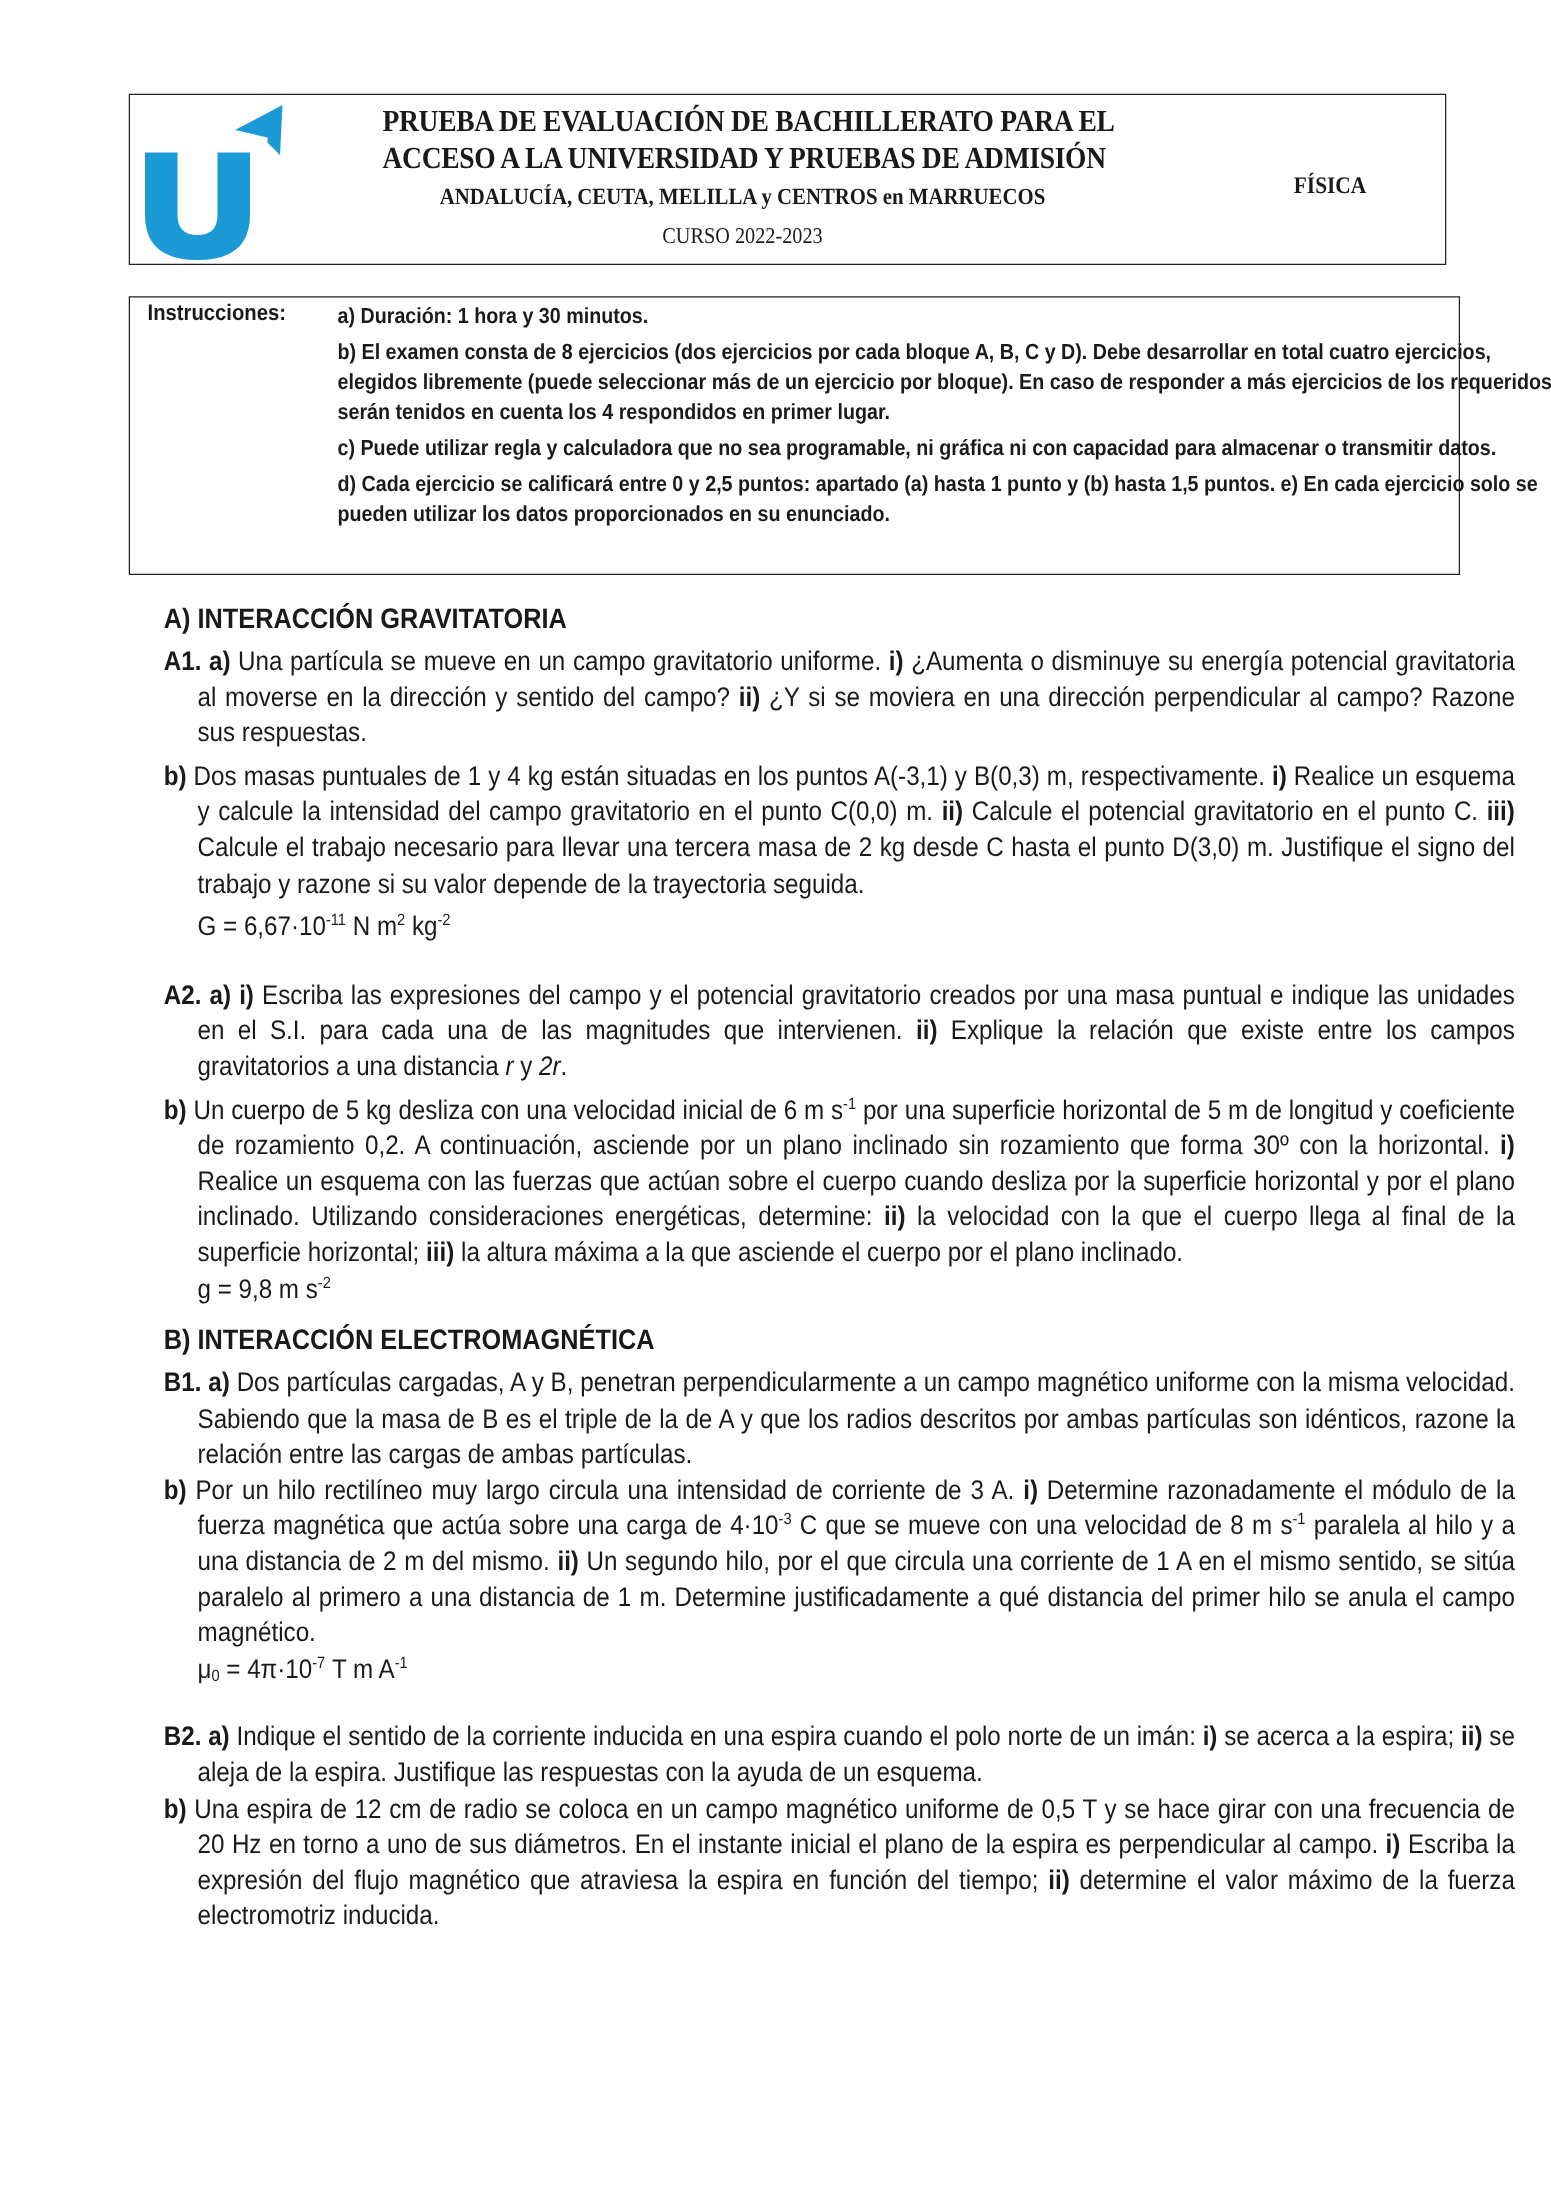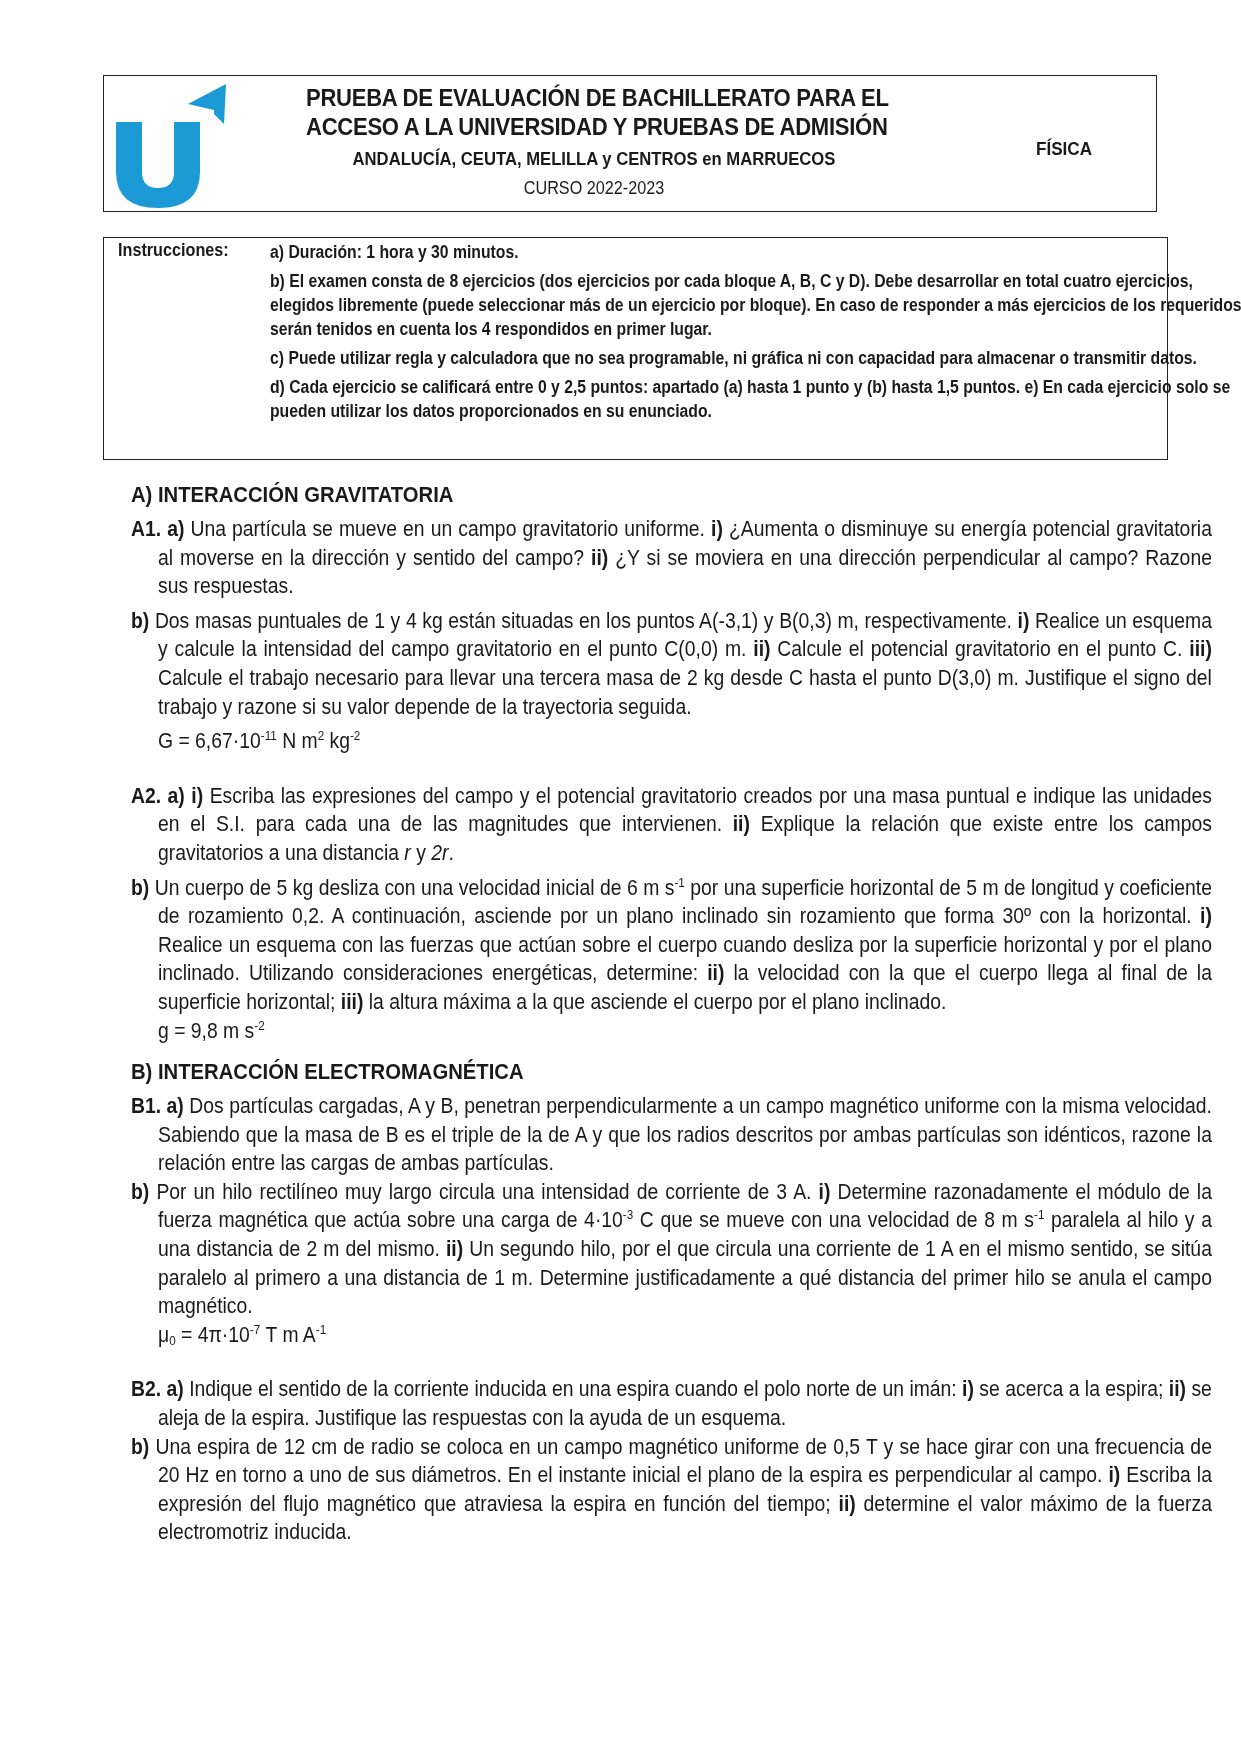--- a/index.html
+++ b/index.html
@@ -1,21 +1,21 @@
 <!DOCTYPE html>
 <html><head>
 <meta charset="utf-8">
 <style>
   html, body { margin: 0; padding: 0; background: #ffffff; }
   body { width: 1241px; height: 1754px; position: relative; overflow: hidden;
          font-family: "Liberation Sans", sans-serif; color: #1a1a1a; }
 
   
   .header-box { position: absolute; left: 103px; top: 75px; width: 1054px; height: 137px;
-                border: 1.5px solid #222; box-sizing: border-box; }
+                border: 1.5px solid #222; box-sizing: border-box; font-family: Liberation Serif, serif; }
   .logo { position: absolute; left: 8px; top: 4px; width: 120px; height: 128px; }
   .h-title { position: absolute; left: 170px; width: 640px; text-align: center;
              font-weight: bold; font-size: 24.5px; letter-spacing: -0.3px;
              transform: scaleX(0.9); transform-origin: center; white-space: nowrap; }
   .h-title.l1 { top: 8px; }
   .h-title.l2 { top: 37px; }
   .h-region { position: absolute; left: 170px; width: 640px; top: 72px; text-align: center;
               font-weight: bold; font-size: 18.5px; transform: scaleX(0.9); white-space: nowrap; }
   .h-curso { position: absolute; left: 170px; width: 640px; top: 102px; text-align: center;
              font-size: 18px; transform: scaleX(0.9); white-space: nowrap; }

